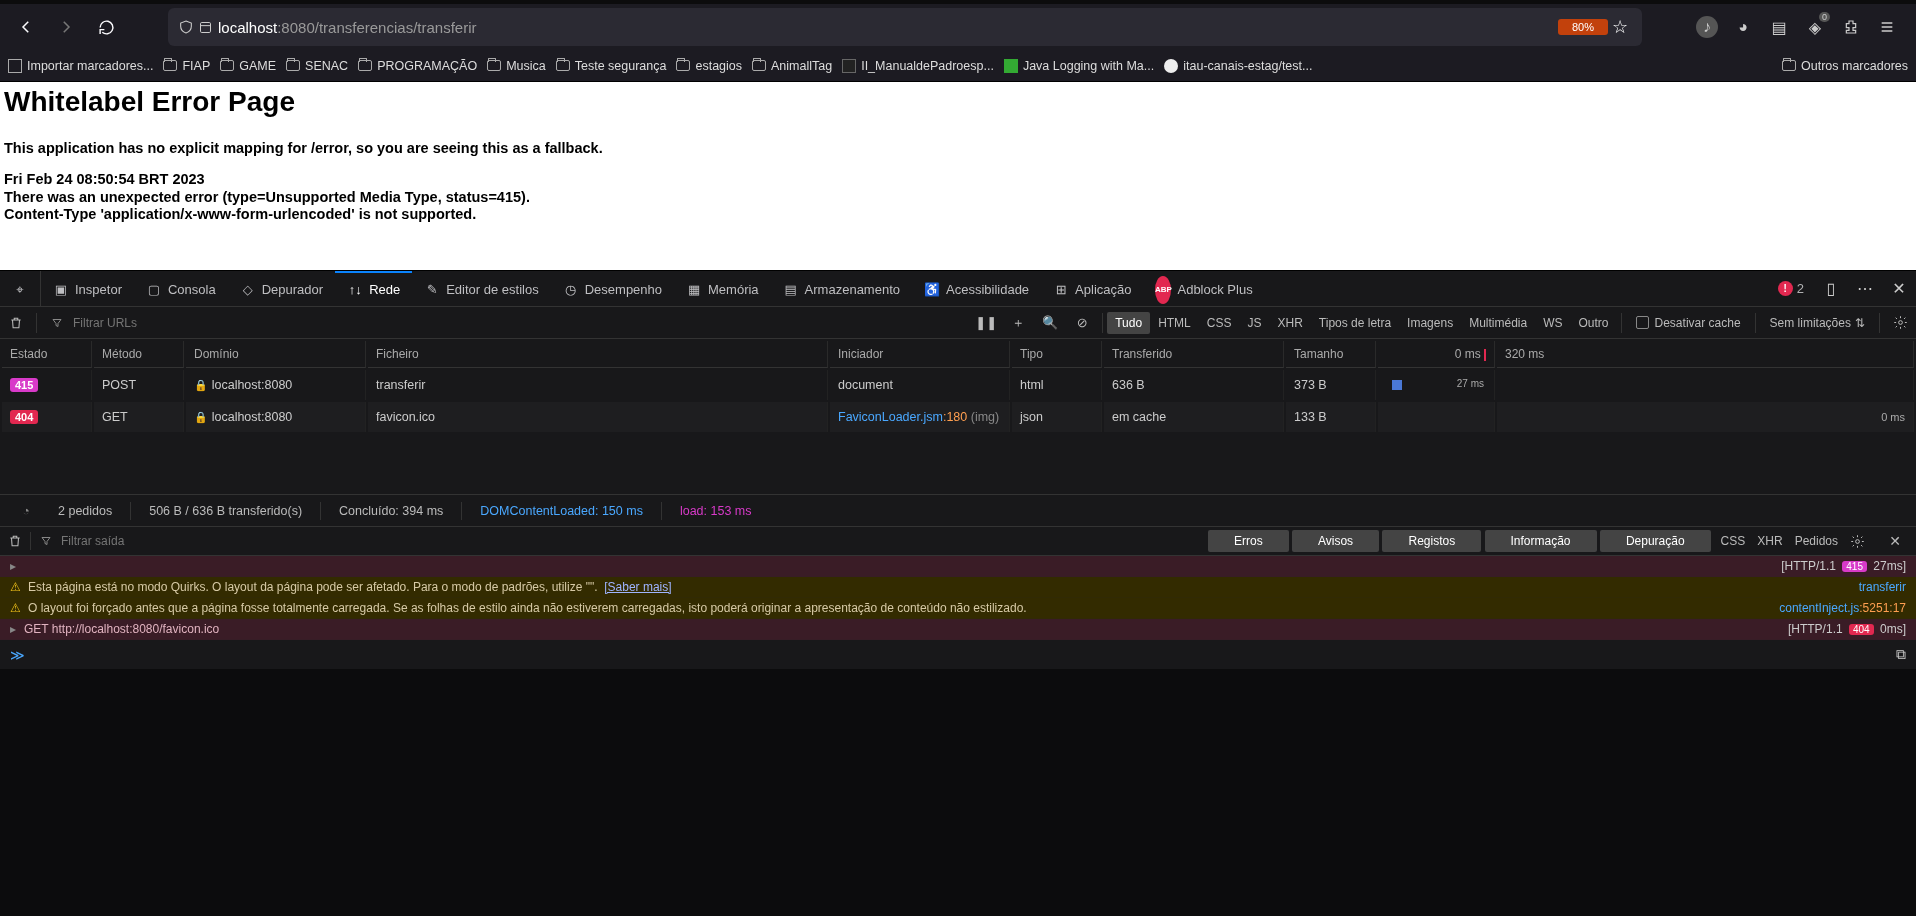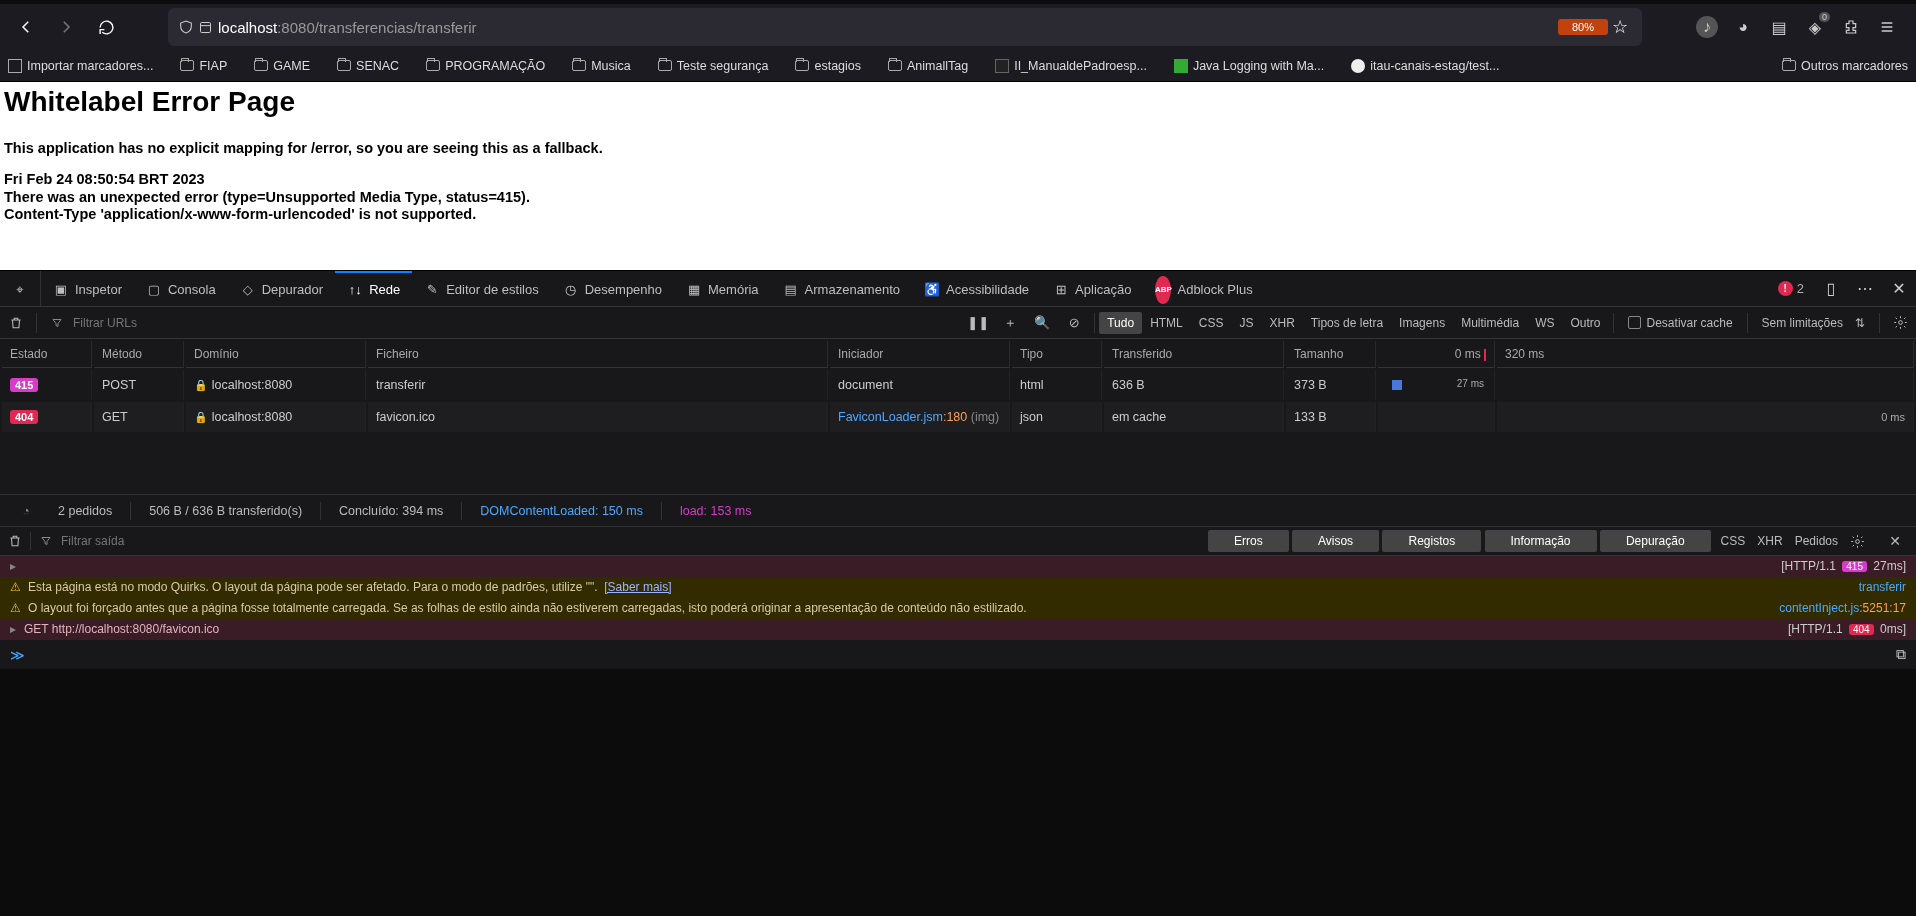--- a/index.html
+++ b/index.html
@@ -13,21 +13,21 @@
 .url-bar .shield, .url-bar .lock { width:20px; text-align:center; color:#ccc; }
 .url-text { flex:1; color:#ccc; font-size:15px; }
 .url-text .host { color:#fff; }
 .url-text .dim { color:#9a9a9a; }
 .zoom-badge { background:#c2410c; color:#fff; font-size:11px; padding:2px 14px; border-radius:3px; }
 .star { width:24px; text-align:center; color:#fff; font-size:18px; }
 .toolbar-right { display:flex; gap:14px; align-items:center; padding:0 10px; }
 .toolbar-right .tbicon { width:22px; height:22px; color:#ccc; display:flex; align-items:center; justify-content:center; font-size:16px; position:relative;}
 .ext-badge { position:absolute; top:-4px; right:-4px; background:#555; color:#ccc; font-size:9px; border-radius:6px; padding:0 3px;}
 
-.bookmarks { background:#1c1b22; height:32px; border-bottom:1px solid #000; display:flex; align-items:center; padding:0 8px; gap:27px; font-size:12.5px; color:#ddd; }
+.bookmarks { background:#1c1b22; height:32px; border-bottom:1px solid #000; display:flex; align-items:center; padding:0 8px; gap:10px; font-size:12.5px; color:#ddd; }
 .bookmarks .bm { display:flex; align-items:center; gap:5px; white-space:nowrap; }
 .bookmarks .spacer { flex:1; }
 .folder-ico { width:14px; height:11px; border:1px solid #aaa; border-radius:2px; position:relative; }
 .folder-ico::before{content:"";position:absolute;top:-3px;left:0;width:6px;height:3px;border:1px solid #aaa;border-bottom:none;border-radius:1px 1px 0 0;}
 .import-ico { width:14px;height:14px;border:1px solid #aaa;display:inline-block;position:relative;}
 .gh-ico{width:14px;height:14px;background:#eee;border-radius:50%;}
 .js-ico{width:14px;height:14px;background:#3a3;}
 .sq-ico{width:14px;height:14px;background:#222;border:1px solid #666;}
 
 
@@ -47,21 +47,21 @@
 .dt-tabs .right-ico{width:34px;display:flex;align-items:center;justify-content:center;color:#ccc;font-size:16px;}
 
 .net-toolbar { height:32px; display:flex; align-items:center; border-bottom:1px solid #333; }
 .net-toolbar .nt-btn{width:32px;display:flex;align-items:center;justify-content:center;color:#bbb;}
 .net-toolbar .divider{width:1px;height:20px;background:#333;margin:0 4px;}
 .net-toolbar input.filter{background:transparent;border:none;color:#999;font-size:12px;width:180px;outline:none;}
 .net-toolbar .ntspacer{flex:1;}
 .filter-pills{display:flex;gap:0;align-items:center;}
 .filter-pills span{padding:4px 8px;color:#bbb;font-size:12px;border-radius:2px;}
 .filter-pills span.on{background:#444;color:#fff;}
-.throttle{padding:0 10px;color:#bbb;font-size:12px;display:flex;align-items:center;gap:12px;}
+.throttle{padding:0 10px;color:#bbb;font-size:12px;display:flex;align-items:center;gap:4px;}
 .cache-toggle{display:flex;align-items:center;gap:6px;padding:0 10px;color:#bbb;font-size:12px;}
 .checkbox{width:13px;height:13px;border:1px solid #888;border-radius:2px;}
 
 .net-table { width:100%; }
 .net-table th { text-align:left; font-weight:normal; color:#aaa; font-size:12px; padding:6px 8px; border-bottom:1px solid #333; border-right:1px solid #2a2a2a; background:#18181a;}
 .net-table td { padding:6px 8px; font-size:12.5px; color:#ccc; border-right:1px solid #222; }
 .net-table tr.alt{background:#1e1e20;}
 .status-badge{font-size:11px;padding:1px 5px;border-radius:3px;font-weight:bold;}
 .s415{background:#d83ac9;color:#fff;}
 .s404{background:#e22850;color:#fff;}

